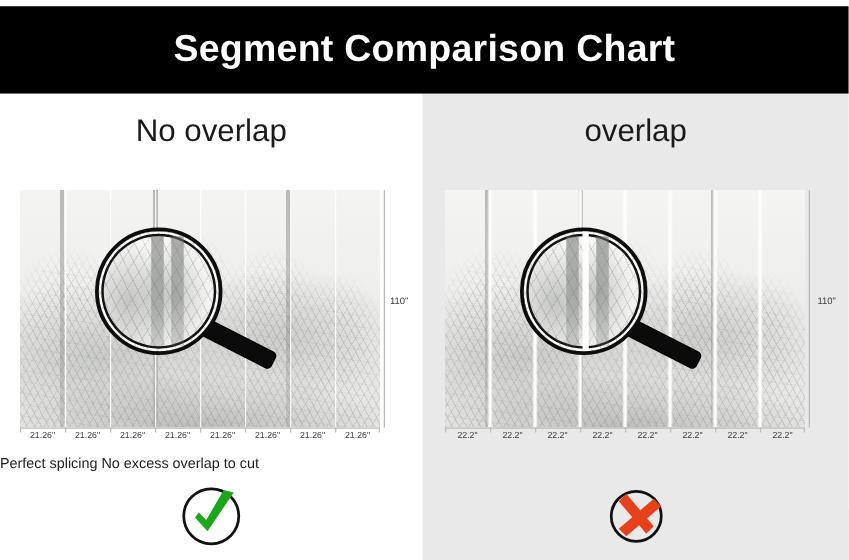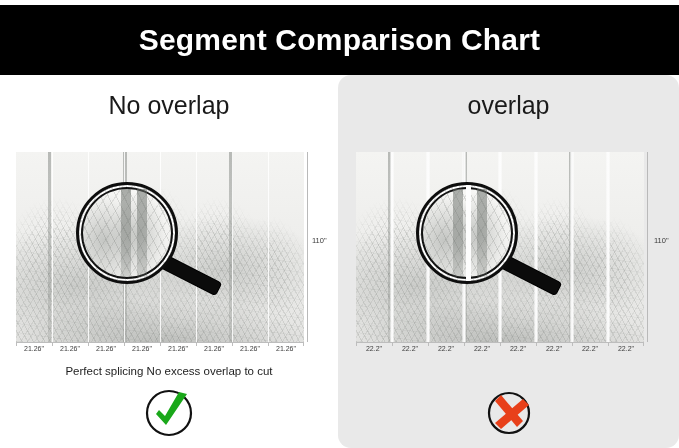--- a/index.html
+++ b/index.html
@@ -27,21 +27,21 @@
   #panels{
     position:absolute;left:0;top:75px;width:679px;height:373px;
     display:flex;
   }
   .panel{
     position:relative;
     height:373px;
     box-sizing:border-box;
   }
   #panel-left{ width:338px; background:#ffffff; }
-  #panel-right{ width:341px; background:#e9e9e9;border-radius:13px; }
+  #panel-right{ width:341px; background:#e9e9e9; }
 
   .panel-heading{
     position:absolute;left:0;top:16px;width:100%;
     text-align:center;
     font-size:25px;
     color:#1a1a1a;
     font-family:"Liberation Sans", sans-serif;
   }
 
   
@@ -167,21 +167,21 @@
   }
   .tick-labels span{
     flex:1;text-align:center;
     font-size:7px;color:#3c3c3c;
     font-family:"Liberation Sans", sans-serif;
   }
 
   
   .caption{
     position:absolute;top:290px;left:0;width:100%;
-    text-align:center;font-size:11.5px;color:#1d1d1d;
+    font-size:11.5px;color:#1d1d1d;
     font-family:"Liberation Sans", sans-serif;
   }
   
   .status-icon{
     position:absolute;top:312px;left:50%;transform:translateX(-50%);
     width:52px;height:52px;
   }
 </style>
 </head>
 <body>

